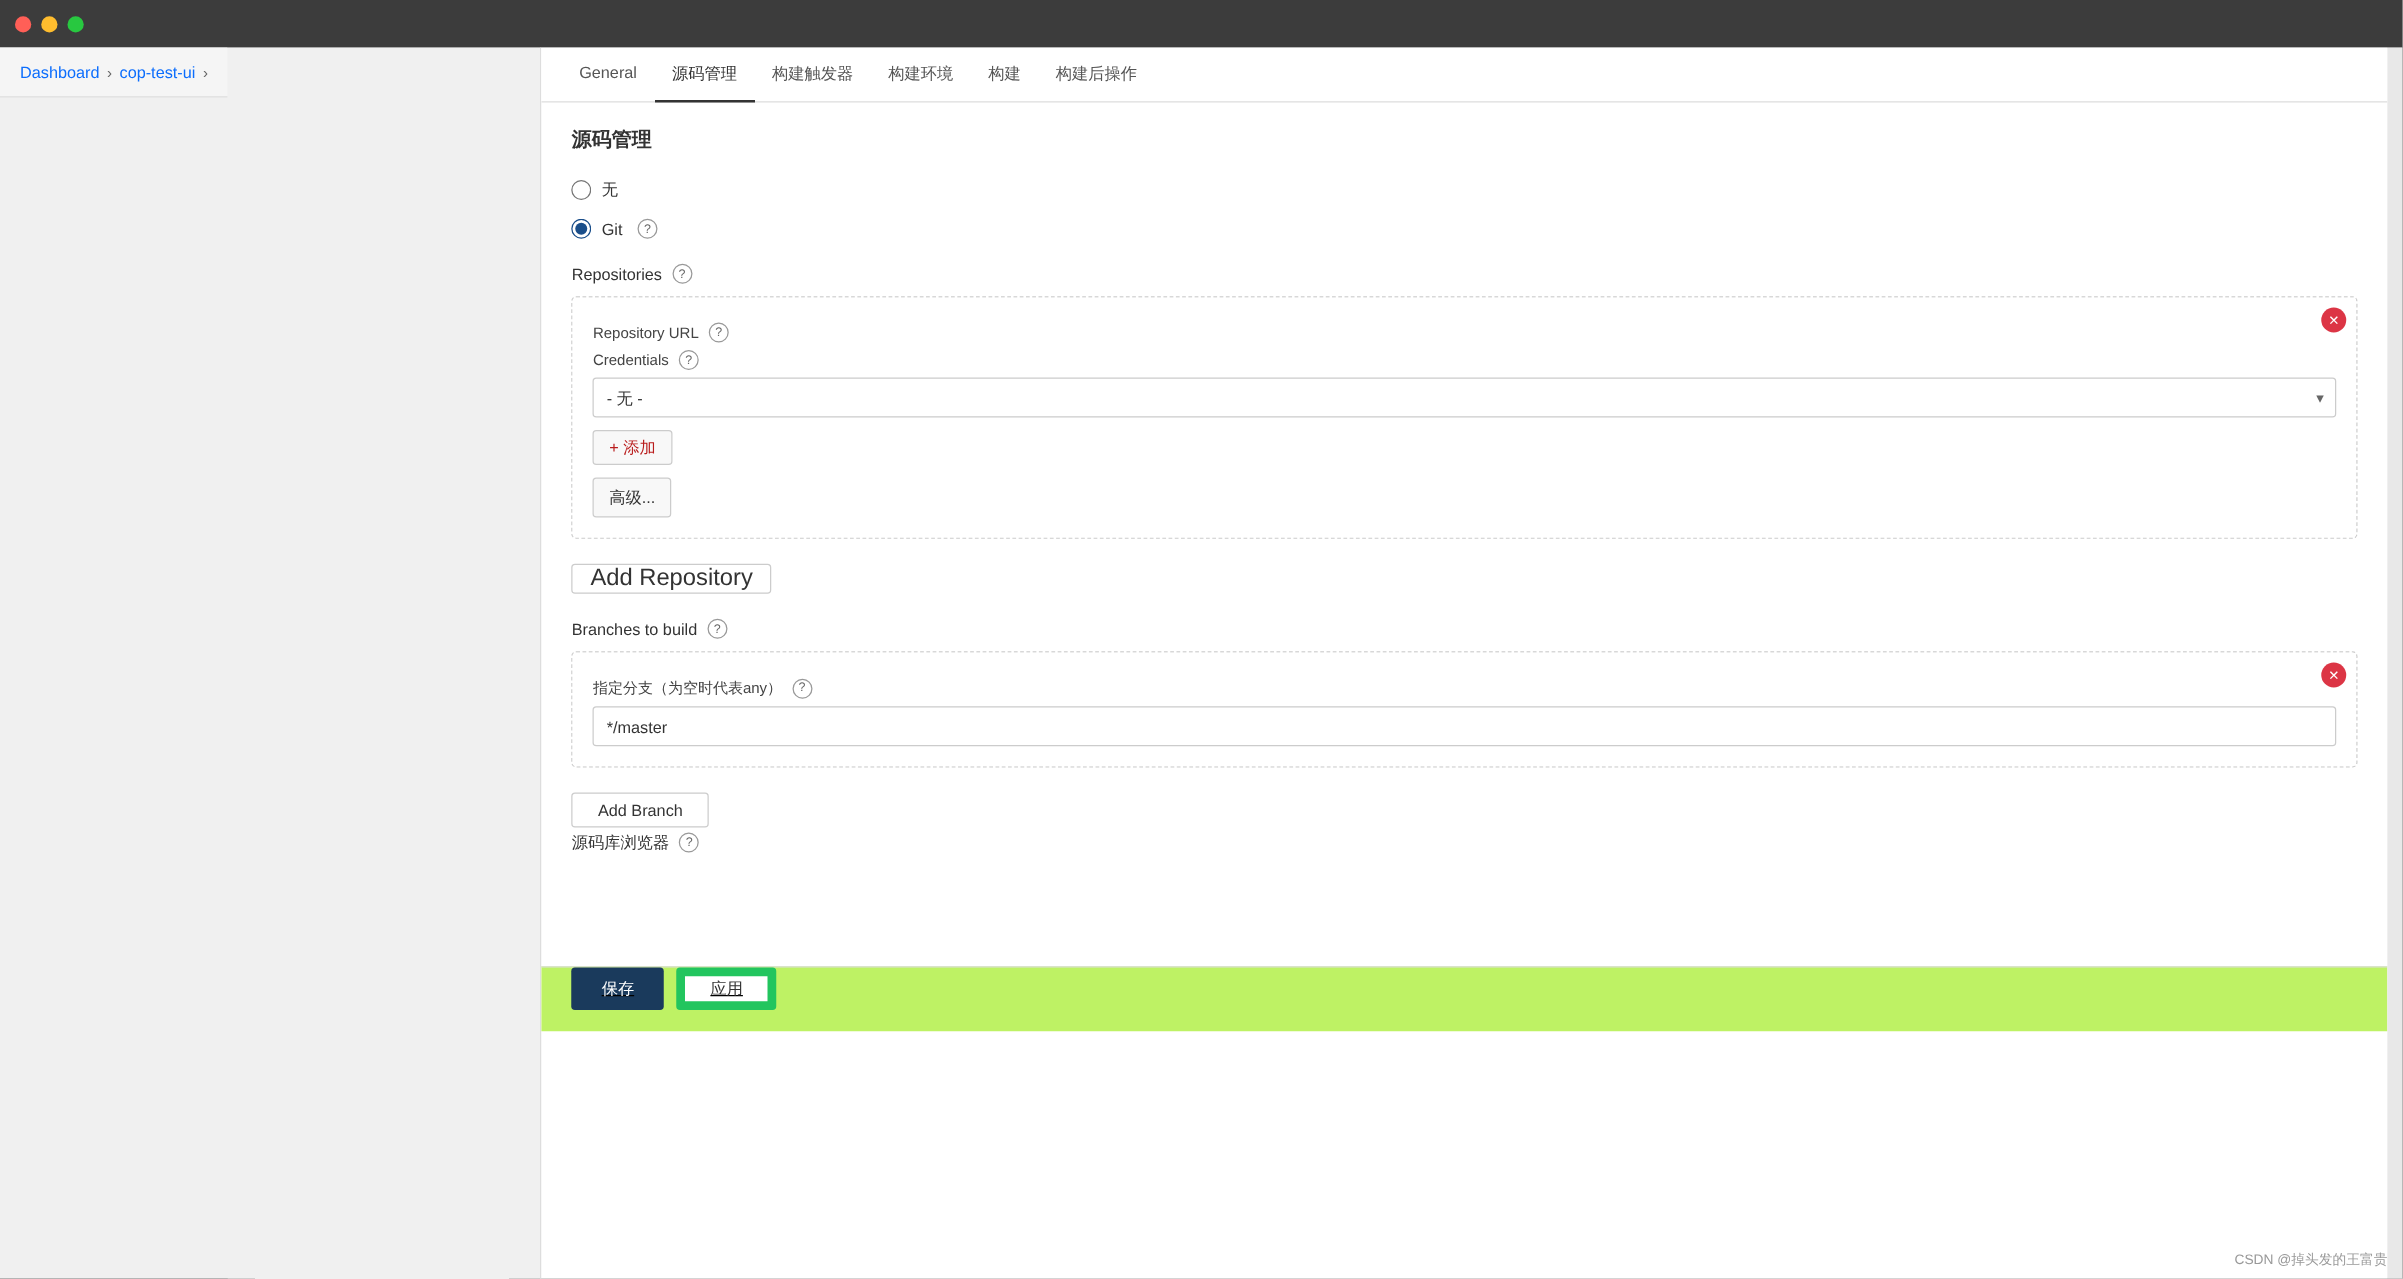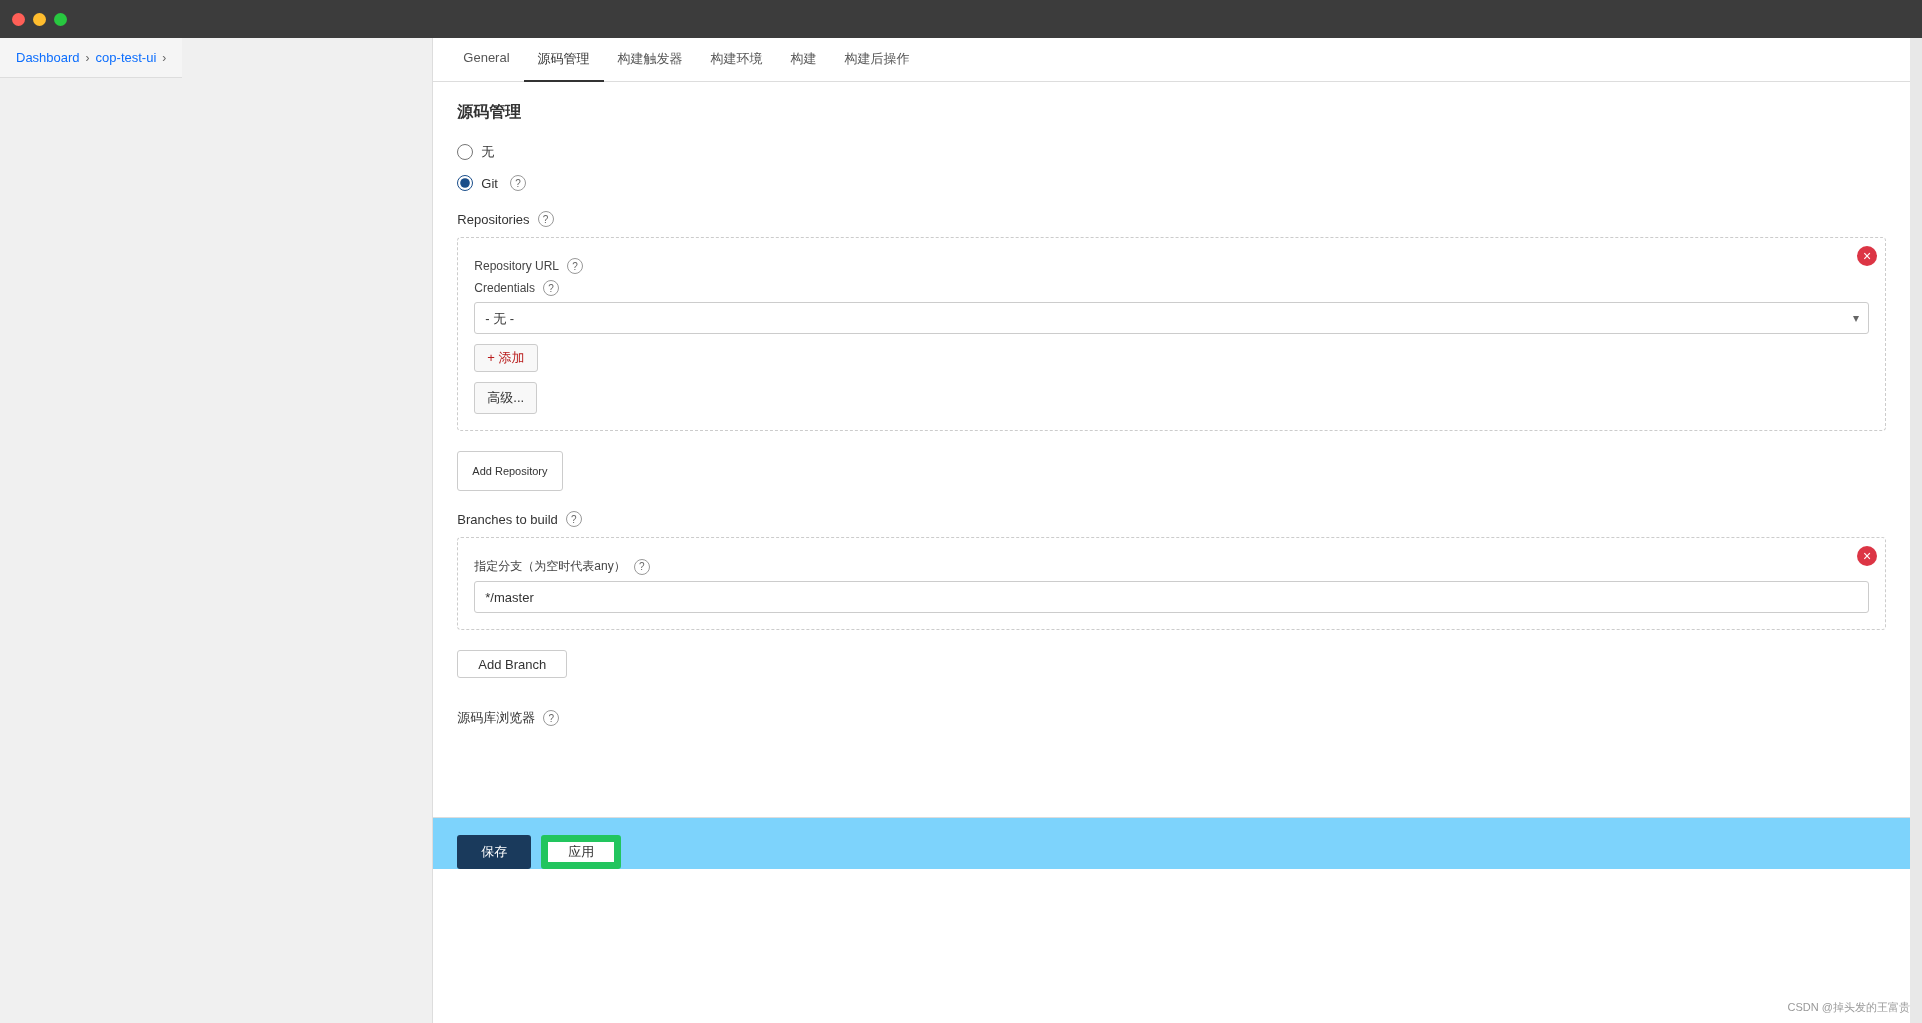--- a/index.html
+++ b/index.html
@@ -228,26 +228,26 @@
       background: #f8f8f8;
       font-size: 13px;
       color: #b91c1c;
       cursor: pointer;
       display: inline-flex;
       align-items: center;
       gap: 4px;
       margin-top: 10px;
     }
     .add-repo-btn {
-      height: 40px;
+      height: 24px;
       padding: 0 14px;
       border: 1px solid #ccc;
       border-radius: 3px;
       background: #fff;
-      font-size: 11px;
+      font-size: 19px;
       color: #333;
       cursor: pointer;
       margin-top: 8px;
       display: inline-block;
     }
     .advanced-btn {
       height: 32px;
       padding: 0 12px;
       border: 1px solid #ccc;
       border-radius: 3px;
@@ -275,30 +275,31 @@
       border: 1px solid #ccc;
       border-radius: 3px;
       background: #fff;
       font-size: 13px;
       color: #333;
       cursor: pointer;
       margin-top: 8px;
       display: inline-block;
     }
     .source-browser-section {
-      margin-top: 31px;
+      margin-top: 3px;
     }
     .footer-bar {
       height: 52px;
-      background: #7dd3fc;
+      background: #bef264;
       border-top: 1px solid #ddd;
       display: flex;
-      align-items: flex-end;
+      align-items: flex-start;
       padding: 0 24px;
       gap: 10px;
+      text-decoration: underline;
     }
     .save-btn {
       height: 34px;
       padding: 0 24px;
       background: #1a3a5c;
       color: #fff;
       border: none;
       border-radius: 3px;
       font-size: 13px;
       cursor: pointer;

